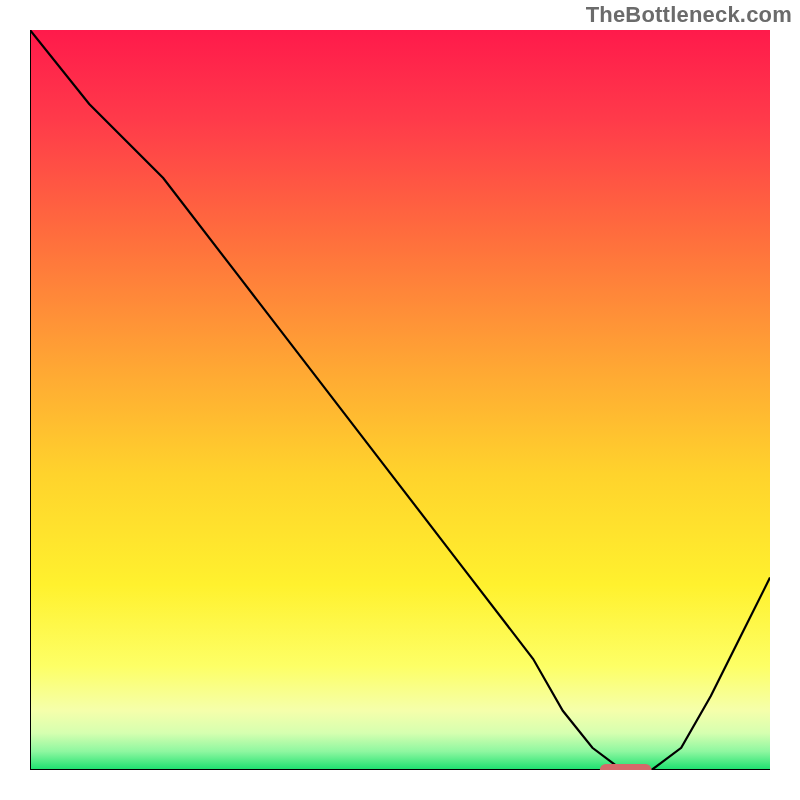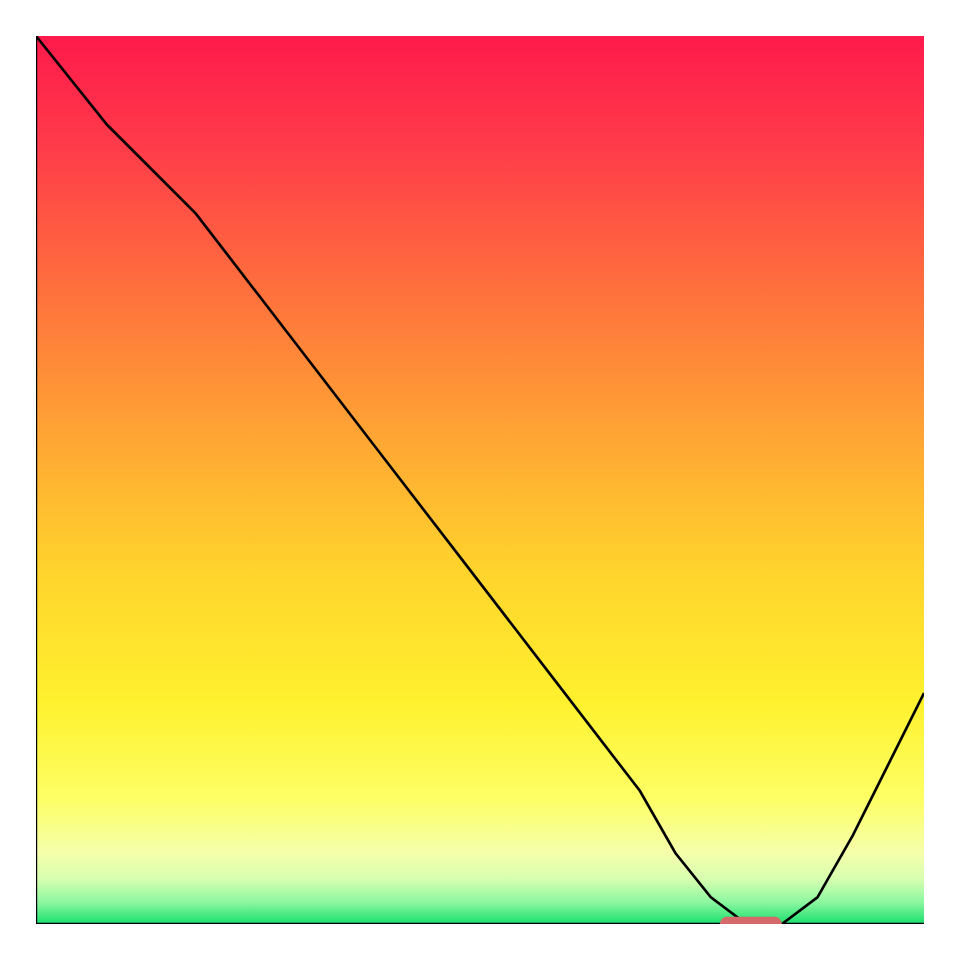--- a/index.html
+++ b/index.html
@@ -49,20 +49,21 @@
   }
   .marker {
     fill: #d46a6a;
     stroke: none;
   }
 </style>
 </head>
 <body>
 
 <div class="stage">
+  <div class="watermark">TheBottleneck.com</div>
 
   <div class="plot">
     <svg viewBox="0 0 740 740">
       <defs>
         <linearGradient id="bg-grad" x1="0" y1="0" x2="0" y2="1">
         <stop offset="0%" stop-color="#ff1a4b"></stop>
             <stop offset="12%" stop-color="#ff3a4a"></stop>
             <stop offset="28.000000000000004%" stop-color="#ff6e3d"></stop>
             <stop offset="45%" stop-color="#ffa534"></stop>
             <stop offset="60%" stop-color="#ffd32c"></stop>

